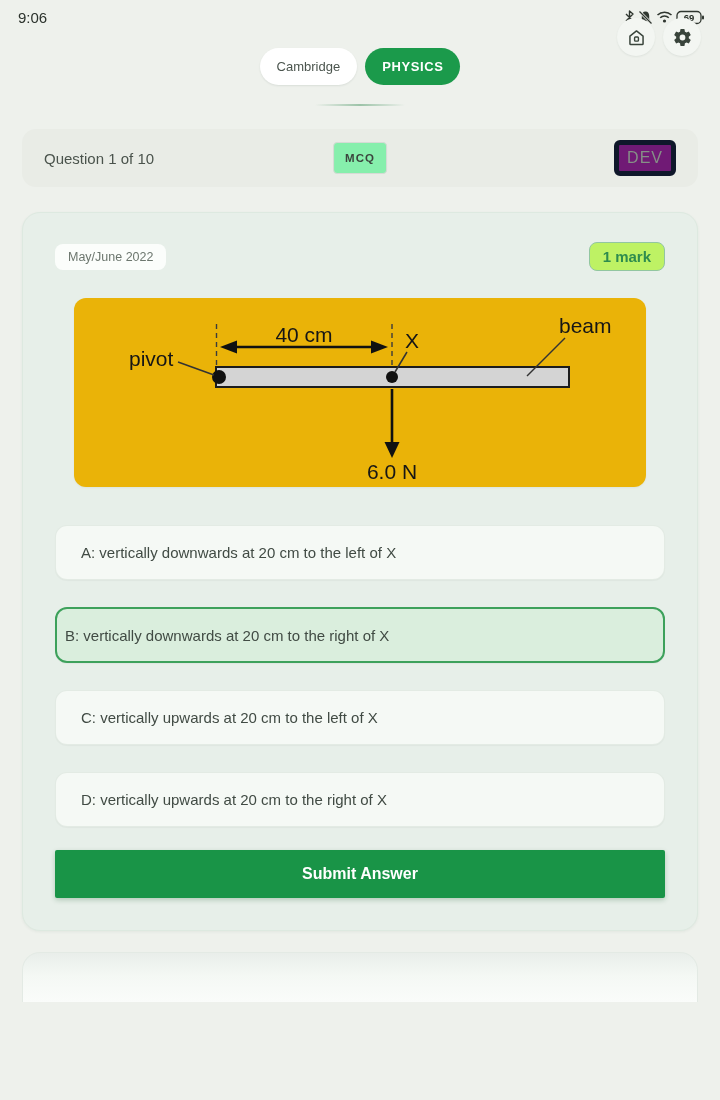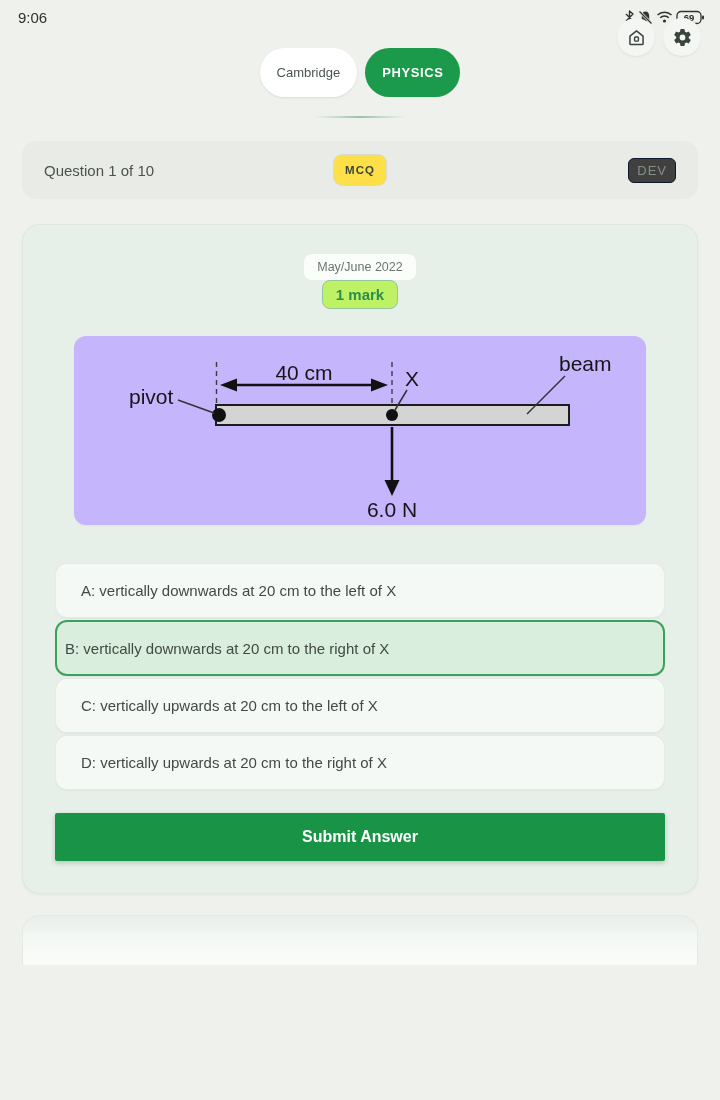--- a/index.html
+++ b/index.html
@@ -33,83 +33,83 @@
   .circle-btn svg { display:block; }
 
   
   .app-header { text-align:center; margin-top:20px; }
   .app-title {
     font-family:"DejaVu Serif","Liberation Serif",serif;
     font-weight:700; font-size:30px; color:#14271a; letter-spacing:0.2px;
   }
   .pill-row { display:flex; justify-content:center; gap:8px; margin-top:14px; }
   .pill {
-    border:none; border-radius:999px; font-size:13px; padding:18px 17px;
+    border:none; border-radius:999px; font-size:13px; padding:12px 17px;
     cursor:pointer; line-height:1;
   }
   .pill-board { background:#ffffff; color:#4b554e; box-shadow:0 1px 2px rgba(40,60,45,0.10); }
   .pill-subject { background:#1b9a4b; color:#ffffff; font-weight:700; letter-spacing:0.6px; }
   .header-divider {
     width:90px; height:2px; margin:19px auto 0;
     background:linear-gradient(90deg, rgba(156,195,168,0), #9cc3a8, rgba(156,195,168,0));
     border-radius:2px;
   }
 
   
   .question-bar {
     position:relative; margin:23px 22px 0; height:58px;
     background:#e9ece6; border-radius:14px;
     display:flex; align-items:center; justify-content:space-between;
     padding:0 22px;
   }
   .question-progress { font-size:15px; color:#4a534c; }
   .badge-mcq {
     position:absolute; left:50%; transform:translateX(-50%);
-    background:#fde047; border:1px solid #d6dbd5; border-radius:9px;
+    background:#86efac; border:1px solid #d6dbd5; border-radius:4px;
     font-size:11.5px; font-weight:700; letter-spacing:1px; color:#3b443d;
     padding:9px 11px; cursor:pointer;
   }
   .badge-dev {
-    background:#404040; border:1px solid #0f172a; border-radius:6px;
-    font-size:13px; letter-spacing:1px; color:#868f87;
+    background:#701a75; border:5px solid #0f172a; border-radius:6px;
+    font-size:16px; letter-spacing:1px; color:#868f87;
     padding:4px 8px; cursor:pointer;
   }
 
   
   .question-card {
     margin:25px 22px 0; border-radius:18px;
     background:#e7efe9; border:1px solid #dde9e0;
     box-shadow:0 1px 3px rgba(40,60,45,0.06);
     padding:29px 32px 32px;
   }
-  .card-badges { display:flex; justify-content:space-between; align-items:center;flex-direction:column; }
+  .card-badges { display:flex; justify-content:space-between; align-items:center; }
   .badge-session {
     background:#fbfdfb; border-radius:8px; padding:6px 13px;
     font-size:12.5px; color:#6c766e;
   }
   .badge-marks {
     background:#bef264; border:1px solid #92c6a1; border-radius:8px;
     padding:5px 13px; font-size:15px; font-weight:700; color:#2e8c4e;
   }
   .question-text {
     margin-top:25px; font-size:17.2px; line-height:28.5px; color:#343e37;
   }
 
   
   .diagram-card {
     width:572px; height:189px; margin:27px auto 0;
-    background:#c4b5fd; border-radius:12px; overflow:hidden;
+    background:#eab308; border-radius:12px; overflow:hidden;
     box-shadow:0 1px 2px rgba(40,60,45,0.05);
     text-decoration:underline;
   }
   .diagram-card svg { display:block; }
   .diag-label { font-family:"Liberation Sans",sans-serif; font-size:21px; fill:#161616; }
 
   
-  .options { margin-top:38px; display:flex; flex-direction:column; gap:2px;justify-content:center; }
+  .options { margin-top:38px; display:flex; flex-direction:column; gap:27px;justify-content:center; }
   .option {
     height:55px; border-radius:12px; background:#f5f9f5;
     border:1px solid rgba(210,222,212,0.5);
     display:flex; align-items:center; padding:0 25px;
     font-size:15px; color:#414b44; cursor:pointer; text-align:left;
     box-shadow:0 1px 1px rgba(40,60,45,0.04);
   }
   .option.selected {
     background:#daeedd; border:2px solid #3da15b; height:56px;padding-left:8px;
   }

